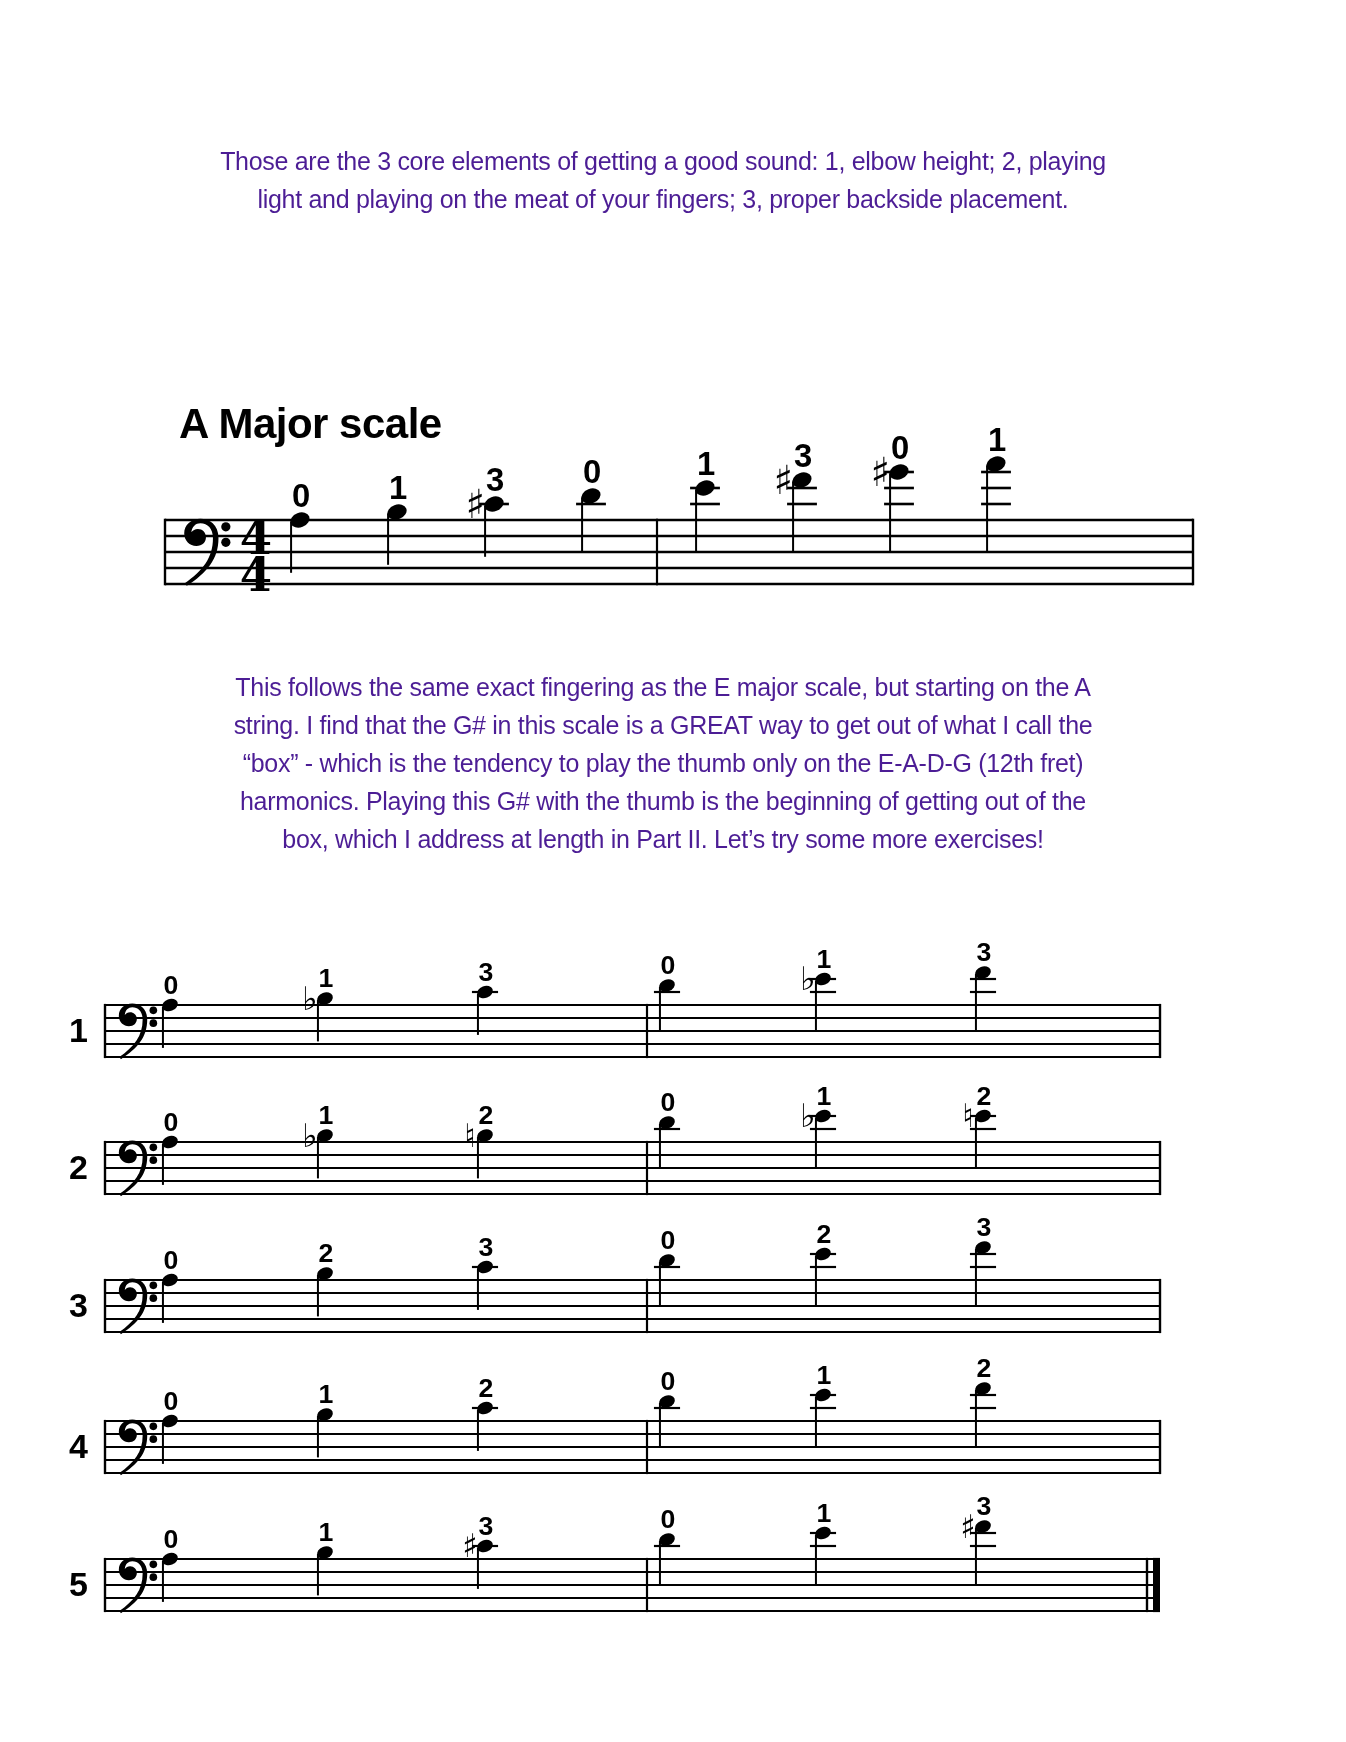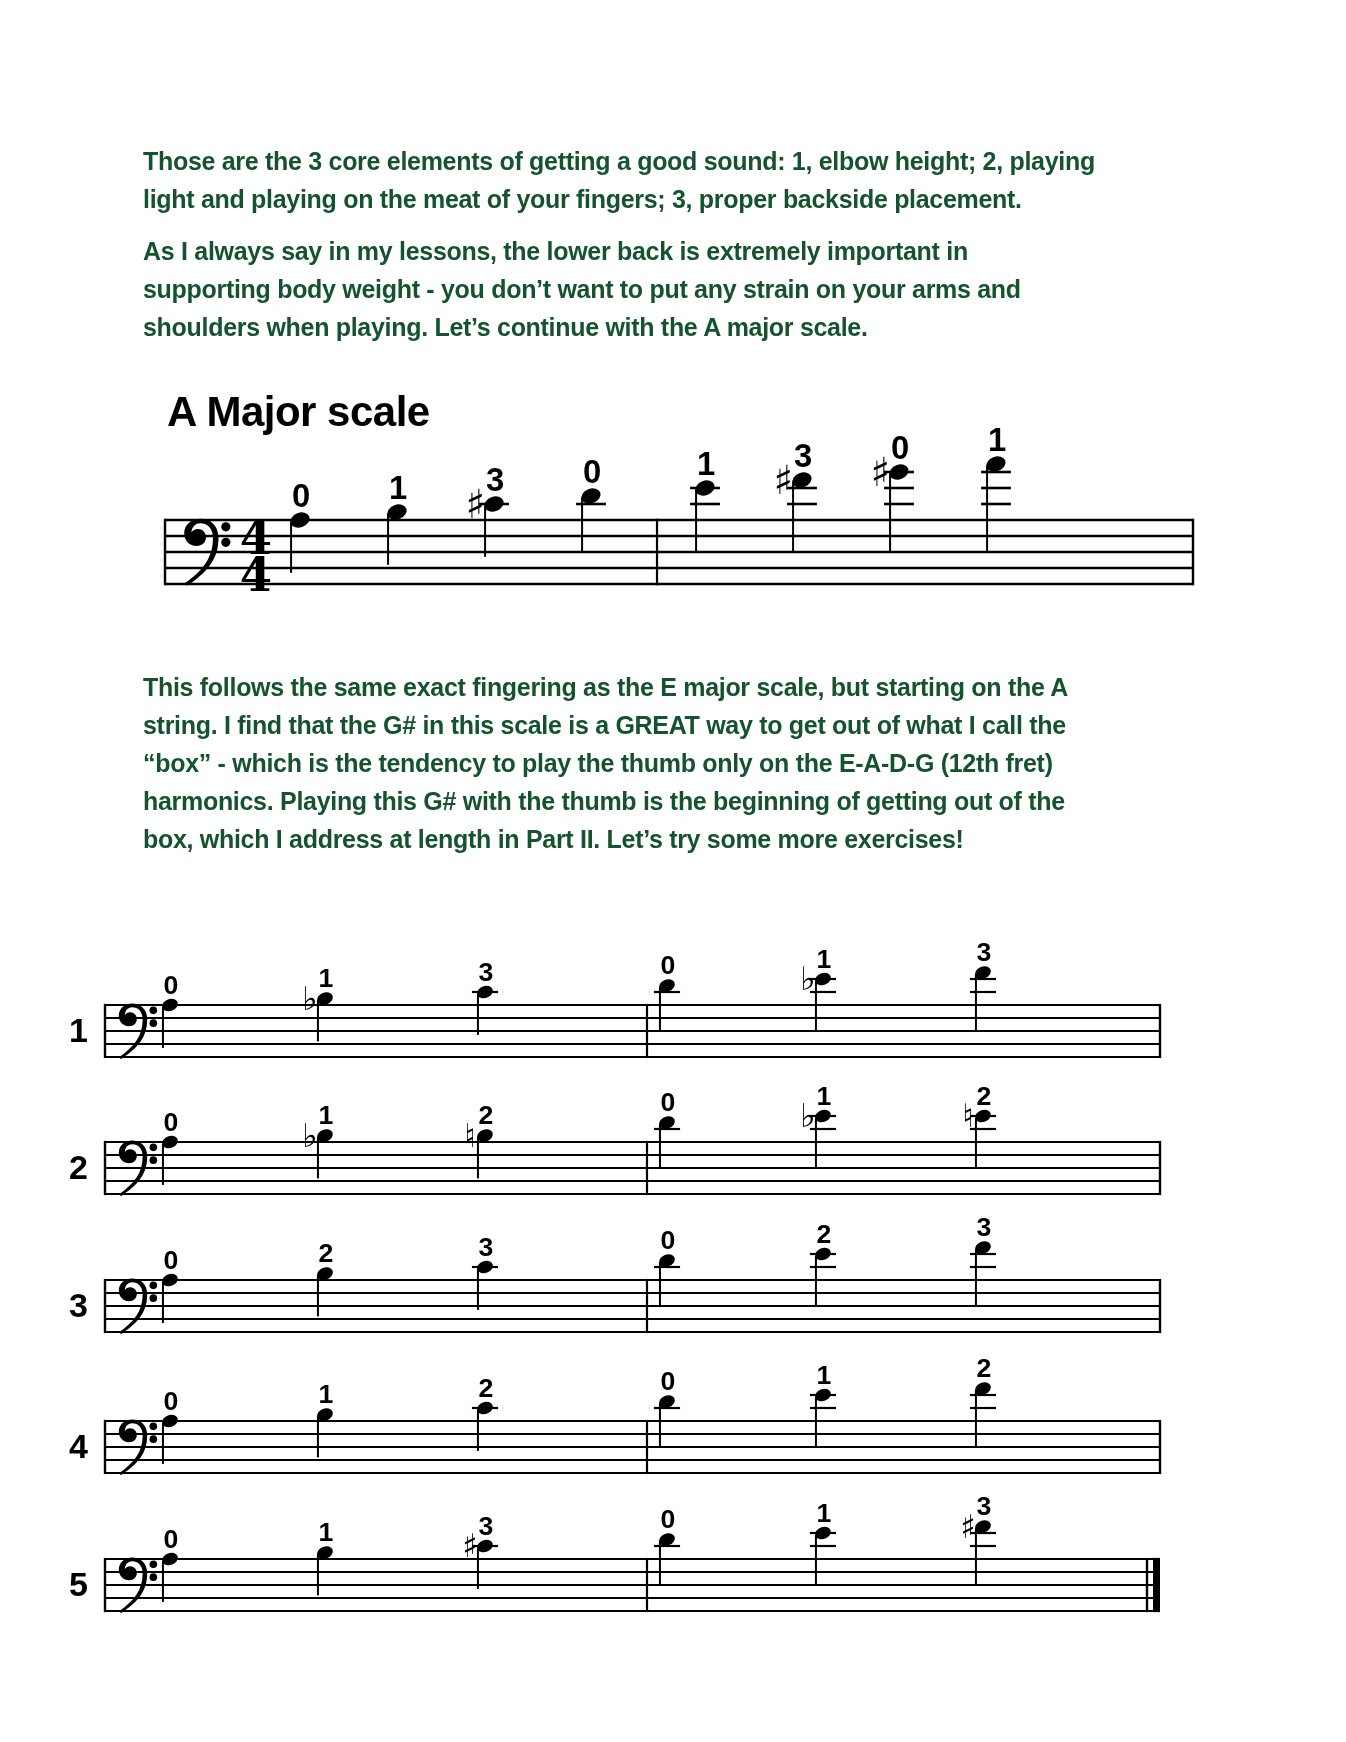--- a/index.html
+++ b/index.html
@@ -1,38 +1,35 @@
 <!DOCTYPE html>
 <html><head>
 <meta charset="utf-8">
 <style>
   html,body{margin:0;padding:0;background:#fff;}
   .page{position:relative;width:1346px;height:1742px;background:#ffffff;
         font-family:"Liberation Sans",sans-serif;color:#000;overflow:hidden;}
   .para{position:absolute;left:143px;width:1040px;margin:0;
-        font-size:25px;font-weight:bold;line-height:38px;letter-spacing:-0.3px;
-        white-space:pre-line;color:#14532d;}
+        font-size:25px;font-weight:normal;line-height:38px;letter-spacing:-0.3px;
+        white-space:pre-line;color:#4c1d95;text-align:center;}
   #p1{top:142px}
   #p2{top:232px}
   #p3{top:668px}
-  .scale-title{position:absolute;left:167px;top:388px;margin:0;
+  .scale-title{position:absolute;left:167px;top:388px;margin:12px;
         font-size:42px;font-weight:bold;letter-spacing:-0.5px;color:#000;}
   #scale-staff{position:absolute;left:160px;top:420px;width:1045px;height:215px;}
   .ex-block{position:absolute;left:55px;width:1150px;height:130px;}
   svg text{user-select:none;}
 </style>
 </head>
 <body>
 
 <div class="page">
   <p class="para" id="p1">Those are the 3 core elements of getting a good sound: 1, elbow height; 2, playing
 light and playing on the meat of your fingers; 3, proper backside placement.</p>
-  <p class="para" id="p2">As I always say in my lessons, the lower back is extremely important in
-supporting body weight - you don’t want to put any strain on your arms and
-shoulders when playing. Let’s continue with the A major scale.</p>
   <h1 class="scale-title">A Major scale</h1>
   <div id="scale-staff"><svg width="1045" height="215" viewBox="0 0 1045 215">
         <g>
           <line x1="5" y1="100" x2="1033" y2="100" stroke="#000" stroke-width="2.6"></line>
           <line x1="5" y1="116" x2="1033" y2="116" stroke="#000" stroke-width="2.6"></line>
           <line x1="5" y1="132" x2="1033" y2="132" stroke="#000" stroke-width="2.6"></line>
           <line x1="5" y1="148" x2="1033" y2="148" stroke="#000" stroke-width="2.6"></line>
           <line x1="5" y1="164" x2="1033" y2="164" stroke="#000" stroke-width="2.6"></line>
         </g>
         <g>

